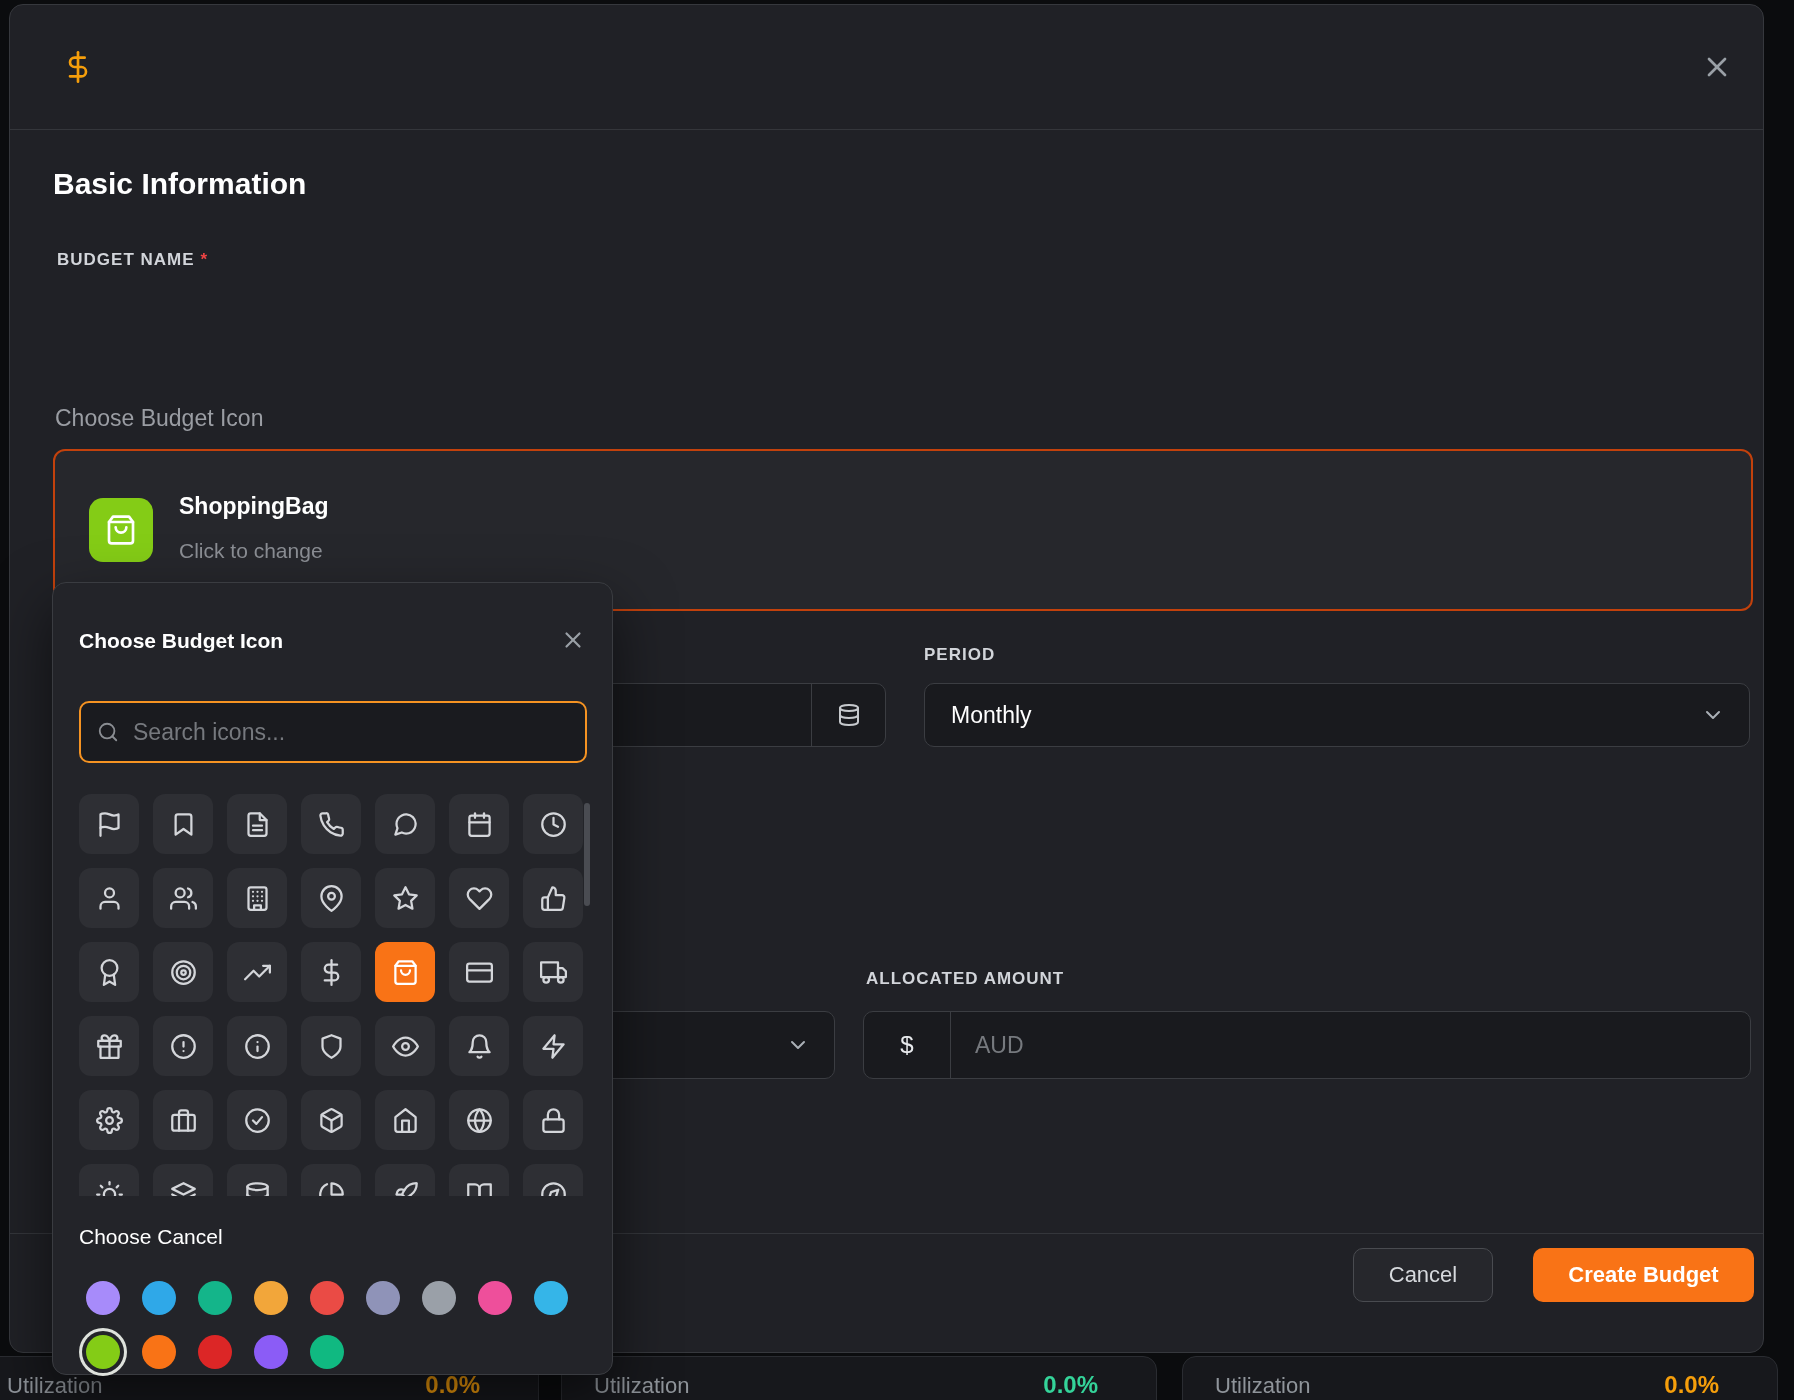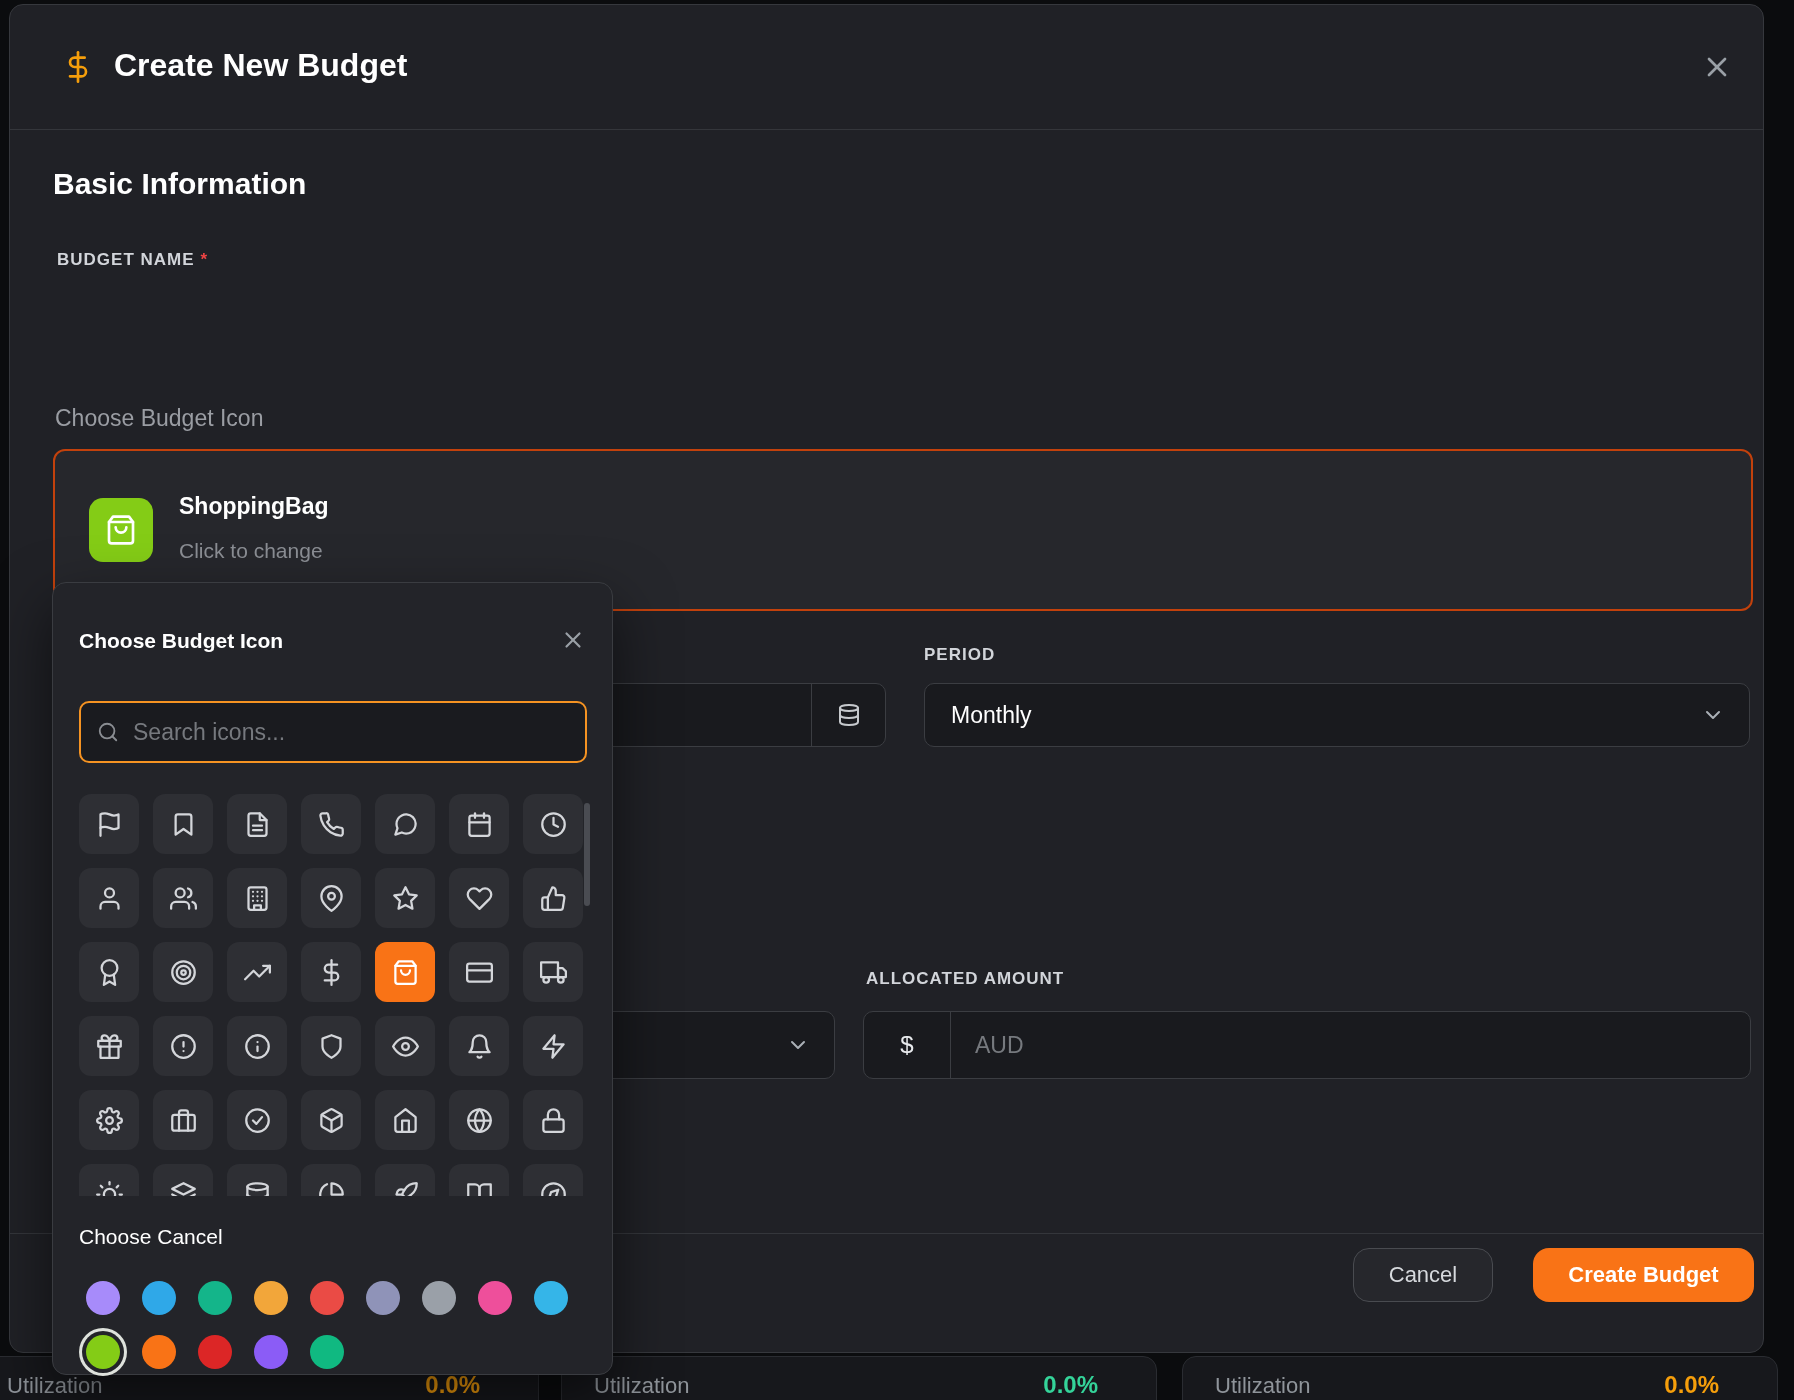--- a/index.html
+++ b/index.html
@@ -59,21 +59,21 @@
   .tail-section{width:73px;align-self:stretch;display:flex;align-items:center;justify-content:center;
                 border-left:1px solid #3b3d42;color:#c6c9cd;flex:none;margin-left:auto;}
 
   #allocated-label{left:856px;top:964px;}
   #amount-input{left:853px;top:1006px;width:888px;height:68px;}
   .currency-section{width:86px;align-self:stretch;display:flex;align-items:center;justify-content:center;
                     border-right:1px solid #3b3d42;color:#e8eaed;font-size:24px;flex:none;}
   #partial-select{left:491px;top:1006px;width:334px;height:68px;}
 
   #footer-divider{position:absolute;left:0;top:1228px;right:0;border-top:1px solid #34363b;}
-  .btn{position:absolute;top:1243px;height:54px;border-radius:16px;display:flex;align-items:center;
+  .btn{position:absolute;top:1243px;height:54px;border-radius:10px;display:flex;align-items:center;
        justify-content:center;font-family:inherit;cursor:pointer;box-sizing:border-box;}
   #cancel-btn{left:1343px;width:140px;background:#26272c;border:1px solid #494b50;color:#d6d9dd;font-size:22px;}
   #create-btn{left:1523px;width:221px;background:#f97316;border:none;color:#ffffff;font-weight:bold;font-size:22px;}
 
   
   #popup{position:absolute;left:52px;top:582px;width:561px;height:793px;background:#232429;
          border:1px solid #3a3c41;border-radius:14px;z-index:30;box-sizing:border-box;
          box-shadow:0 24px 60px rgba(0,0,0,0.55);}
   #popup-title{position:absolute;left:26px;top:46px;font-size:21px;font-weight:600;color:#ffffff;}
   #popup-close{position:absolute;right:26px;top:44px;width:26px;height:26px;color:#9aa0a6;background:none;border:none;padding:0;cursor:pointer;}
@@ -126,21 +126,20 @@
 
   <div id="modal">
 
     <div id="modal-header">
       <span id="header-dollar" class="icn" style="color: rgb(245, 158, 11);">
           <svg viewBox="0 0 24 24" fill="none" stroke="currentColor" stroke-width="2" stroke-linecap="round" stroke-linejoin="round">
             <line x1="12" y1="1" x2="12" y2="23"></line>
             <path d="M17 5H9.5a3.5 3.5 0 0 0 0 7h5a3.5 3.5 0 0 1 0 7H6"></path>
           </svg>
         </span>
-      <div id="modal-title">Create New Budget</div>
       <button id="modal-close"><span class="icn" style="width:32px;height:32px">
             <svg viewBox="0 0 24 24" fill="none" stroke="currentColor" stroke-width="2" stroke-linecap="round" stroke-linejoin="round">
               <line x1="18" y1="6" x2="6" y2="18"></line>
               <line x1="6" y1="6" x2="18" y2="18"></line>
             </svg>
           </span></button>
     </div>
 
     <div class="abs" id="basic-info">Basic Information</div>
 

